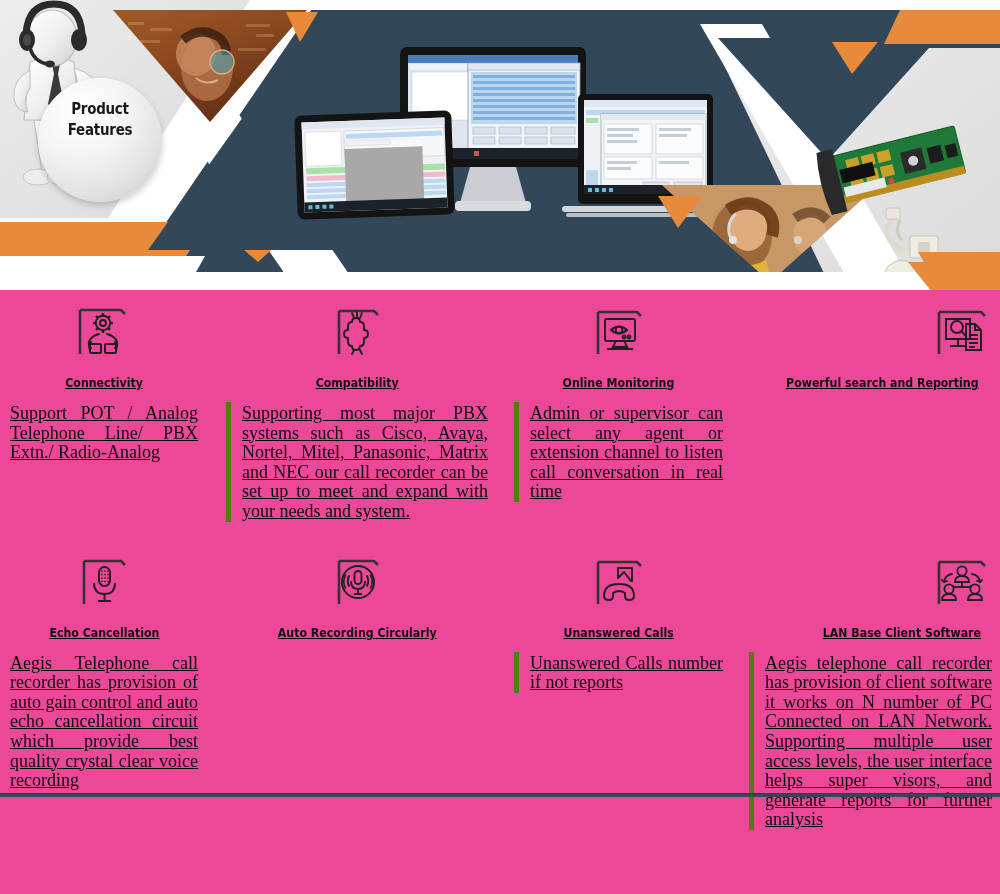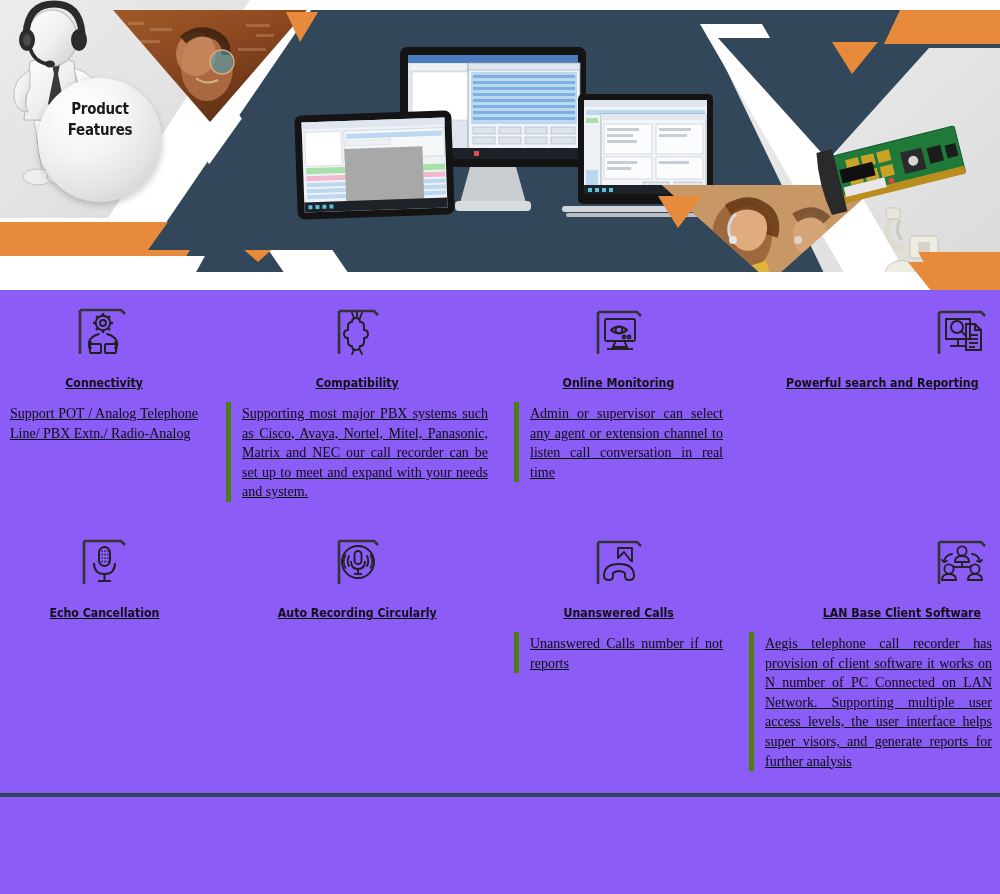--- a/index.html
+++ b/index.html
@@ -10,21 +10,21 @@
     height: 894px;
     background: #ffffff;
     font-family: "Liberation Serif", serif;
     overflow: hidden;
   }
 
   #page {
     position: relative;
     width: 1000px;
     height: 894px;
-    background: #8b5cf6;
+    background: #ec4899;
   }
 
   
   .banner {
     position: relative;
     width: 1000px;
     height: 290px;
     overflow: hidden;
     background: #ffffff;
   }
@@ -110,21 +110,21 @@
   }
 
   .fbody-wrap {
     width: 100%;
     margin-top: 12px;
     padding-top: 2px;
   }
 
   .fbody {
     font-family: "Liberation Serif", serif;
-    font-size: 14px;
+    font-size: 18px;
     line-height: 19.6px;
     color: #0d0d0d;
     text-align: justify;
     text-justify: inter-word;
     hyphens: none;
   }
 
   
   .fbody-wrap.divl { border-left: 5px solid #4d7c0f; padding-left: 11px; }
   .row-gap-2 { height: 18px; }
@@ -590,20 +590,23 @@
               <circle cx="27" cy="22" r="0.85"></circle>
                 <circle cx="30" cy="22" r="0.85"></circle>
                 <circle cx="33" cy="22" r="0.85"></circle>
               <circle cx="27" cy="25.5" r="0.85"></circle>
                 <circle cx="30" cy="25.5" r="0.85"></circle>
                 <circle cx="33" cy="25.5" r="0.85"></circle>
             </g>
           </svg>
         </div>
         <div class="ftitle">Echo Cancellation</div>
+        <div class="fbody-wrap">
+          <div class="fbody">Aegis Telephone call recorder has provision of auto gain control and auto echo cancellation circuit which provide best quality crystal clear voice recording</div>
+        </div>
       </div>
 
       <div class="fcol c2">
         <div class="ficon">
           <svg class="icon-svg" width="58" height="52" viewBox="0 0 58 52">
             <path d="M11,5 L11,48" stroke="#333" stroke-width="2.6" fill="none"></path>
             <path d="M11,5 L46,5 L50,9" stroke="#333" stroke-width="2.6" fill="none"></path>
             <g stroke="#1f1f1f" stroke-width="1.9" fill="none">
               <circle cx="30" cy="26" r="16"></circle>
               <rect x="26.5" y="15" width="7" height="13" rx="3.5"></rect>

